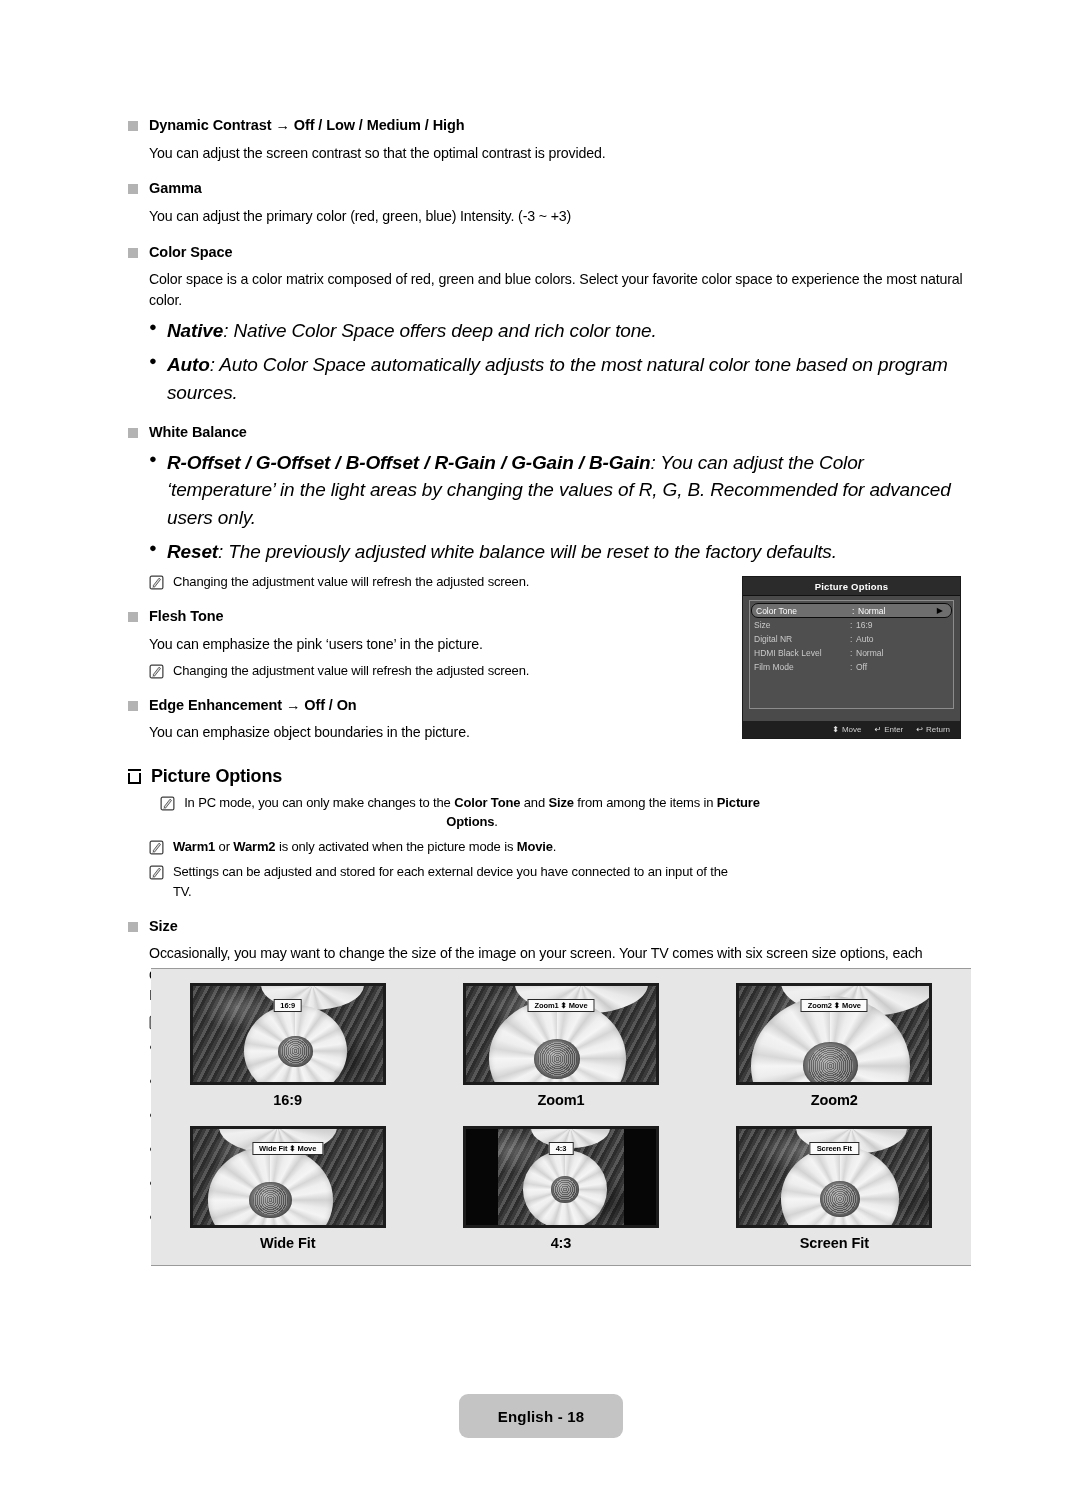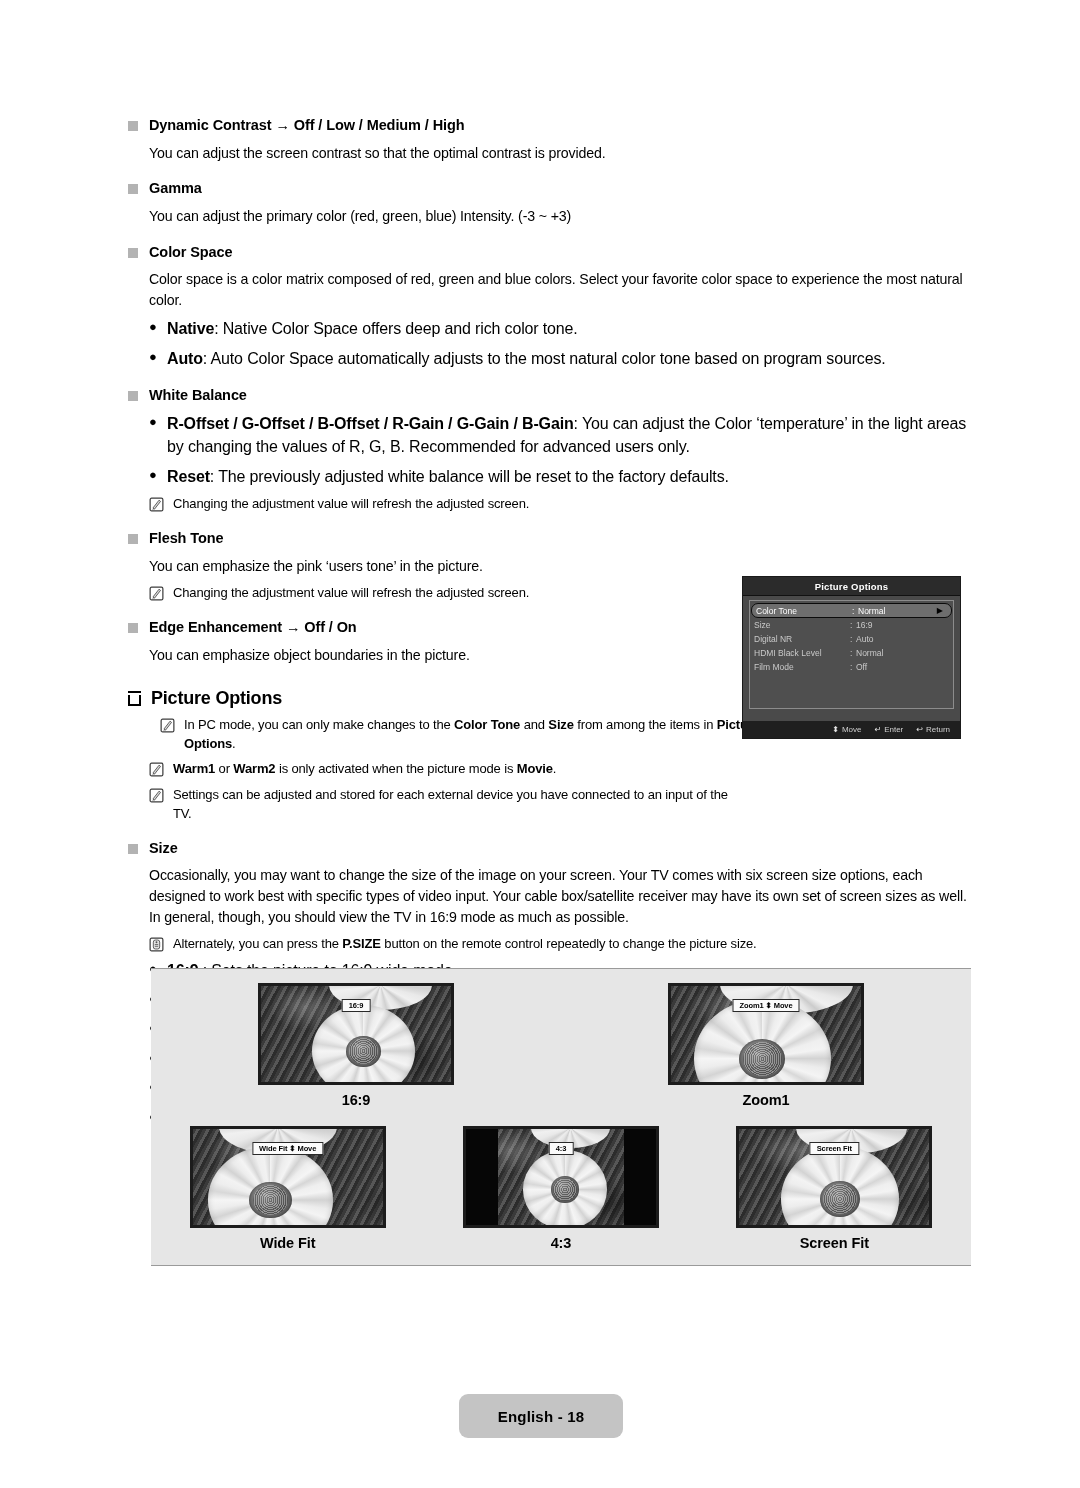--- a/index.html
+++ b/index.html
@@ -57,23 +57,24 @@
   }
   .dot {
     flex: 0 0 auto;
     width: 14px;
     font-size: 13px;
     line-height: 1.5;
     text-align: left;
     margin-right: 4px;
   }
   .b-txt {
-    font-size: 16px;
+    font-size: 19px;
     line-height: 1.47;
     letter-spacing: -0.15px;
+    font-style: italic;
   }
 
   
   .n-row {
     display: flex;
     align-items: flex-start;
     margin: 6px 0 0 21px;
   }
   .n-ico {
     flex: 0 0 auto;
@@ -414,21 +415,21 @@
         <span>Off / On</span>
       </div>
     </div>
     <div class="para">You can emphasize object boundaries in the picture.</div>
 
     <div class="po-head">
       <div class="po-sq"></div>
       <div class="po-title">Picture Options</div>
     </div>
 
-    <div class="n-row" style="margin-left:32px;width:600px;">
+    <div class="n-row" style="margin-left:32px;width:600px;text-align:center;">
       <svg class="n-ico" viewBox="0 0 16 16">
         <rect x="1.2" y="1.2" width="13.6" height="13.6" rx="1.6" fill="#fff" stroke="#3c3c3c" stroke-width="1.3"></rect>
         <path d="M4.3 11.6 L10.7 3.4 L12.3 4.7 L5.9 12.9 Z" fill="#d9d9d9" stroke="#4a4a4a" stroke-width="0.9"></path>
         <path d="M4.3 11.6 L5.9 12.9 L3.6 13.6 Z" fill="#555"></path>
       </svg>
       <div class="n-txt"><span>In PC mode, you can only make changes to the </span><b>Color Tone</b><span> and </span><b>Size</b><span> from among the items in </span><b>Picture Options</b><span>.</span></div>
     </div>
 
     <div class="n-row" style="width:600px;">
       <svg class="n-ico" viewBox="0 0 16 16">
@@ -551,20 +552,32 @@
           <div class="flower-top" style="left:26%;top:-33%;width:70%;height:62%;"></div>
           <div class="flower" style="left:12%;top:14%;width:72%;height:124%;">
             <div class="petals"></div>
             <div class="core"></div>
           </div>
           <div class="osdlabel" style="left:50%;transform:translateX(-50%);top:14%;">Zoom1 ⬍ Move</div>
         </div>
         <div class="cell-cap">Zoom1</div>
       </div>
 
+      <div class="cell">
+        <div class="thumb t-wide">
+          <div class="scene" style="background-size:210%;"></div>
+          <div class="flower-top" style="left:22%;top:-40%;width:82%;height:72%;"></div>
+          <div class="flower" style="left:6%;top:10%;width:84%;height:146%;">
+            <div class="petals"></div>
+            <div class="core"></div>
+          </div>
+          <div class="osdlabel" style="left:50%;transform:translateX(-50%);top:14%;">Zoom2 ⬍ Move</div>
+        </div>
+        <div class="cell-cap">Zoom2</div>
+      </div>
 
     </div>
 
     <div class="panel-row" style="padding-top:18px;">
 
       <div class="cell">
         <div class="thumb t-wide">
           <div class="scene" style="background-size:150%;"></div>
           <div class="flower-top" style="left:14%;top:-30%;width:62%;height:56%;"></div>
           <div class="flower" style="left:8%;top:18%;width:66%;height:112%;">

